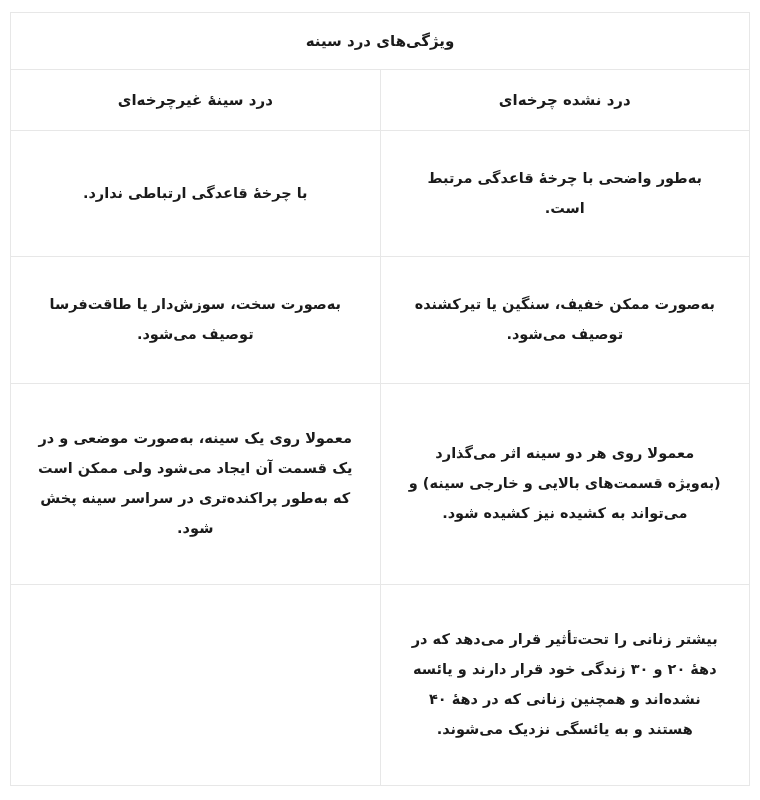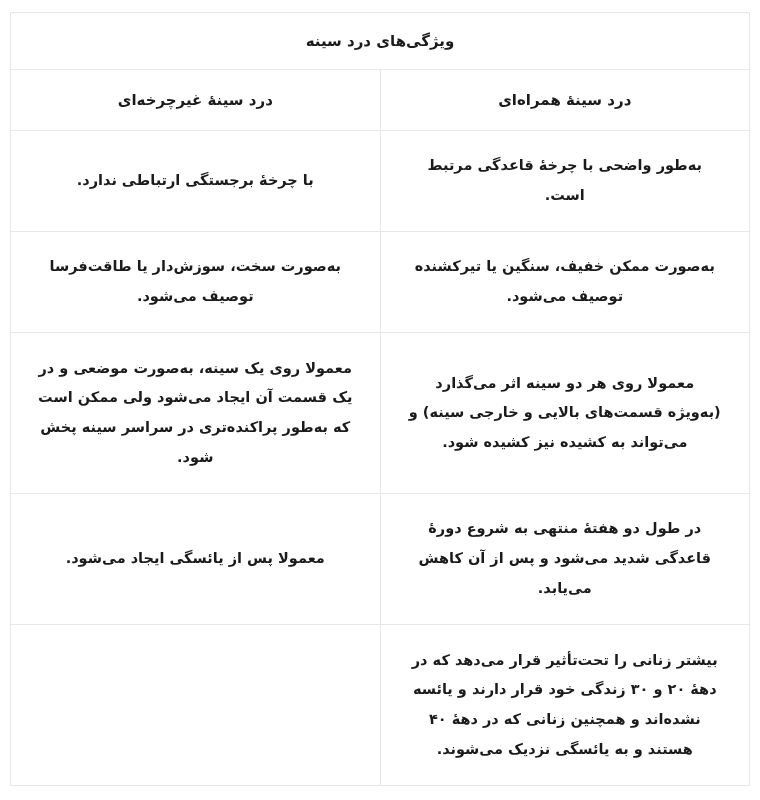--- a/index.html
+++ b/index.html
@@ -70,40 +70,36 @@
   <table class="pain-table">
     <colgroup>
       <col class="c-left">
       <col class="c-right">
     </colgroup>
     <thead>
       <tr>
         <th class="title-cell" colspan="2">ویژگی‌های درد سینه</th>
       </tr>
       <tr>
-        <th class="col-head">درد سینۀ همراه‌ای</th>
+        <th class="col-head">درد نشده چرخه‌ای</th>
         <th class="col-head">درد سینۀ غیرچرخه‌ای</th>
       </tr>
     </thead>
     <tbody>
       <tr>
         <td>به‌طور واضحی با چرخۀ قاعدگی مرتبط است.</td>
-        <td>با چرخۀ برجستگی ارتباطی ندارد.</td>
+        <td>با چرخۀ قاعدگی ارتباطی ندارد.</td>
       </tr>
       <tr>
         <td>به‌صورت ممکن خفیف، سنگین یا تیرکشنده توصیف می‌شود.</td>
         <td>به‌صورت سخت، سوزش‌دار یا طاقت‌فرسا توصیف می‌شود.</td>
       </tr>
       <tr>
         <td>معمولا روی هر دو سینه اثر می‌گذارد (به‌ویژه قسمت‌های بالایی و خارجی سینه) و می‌تواند به کشیده نیز کشیده شود.</td>
         <td>معمولا روی یک سینه، به‌صورت موضعی و در یک قسمت آن ایجاد می‌شود ولی ممکن است که به‌طور پراکنده‌تری در سراسر سینه پخش شود.</td>
       </tr>
       <tr>
-        <td>در طول دو هفتۀ منتهی به شروع دورۀ قاعدگی شدید می‌شود و پس از آن کاهش می‌یابد.</td>
-        <td>معمولا پس از یائسگی ایجاد می‌شود.</td>
-      </tr>
-      <tr>
         <td>بیشتر زنانی را تحت‌تأثیر قرار می‌دهد که در دهۀ ۲۰ و ۳۰ زندگی خود قرار دارند و یائسه نشده‌اند و همچنین زنانی که در دهۀ ۴۰ هستند و به یائسگی نزدیک می‌شوند.</td>
         <td class="empty-cell"></td>
       </tr>
     </tbody>
   </table>
 </div>
 
 </body></html>

